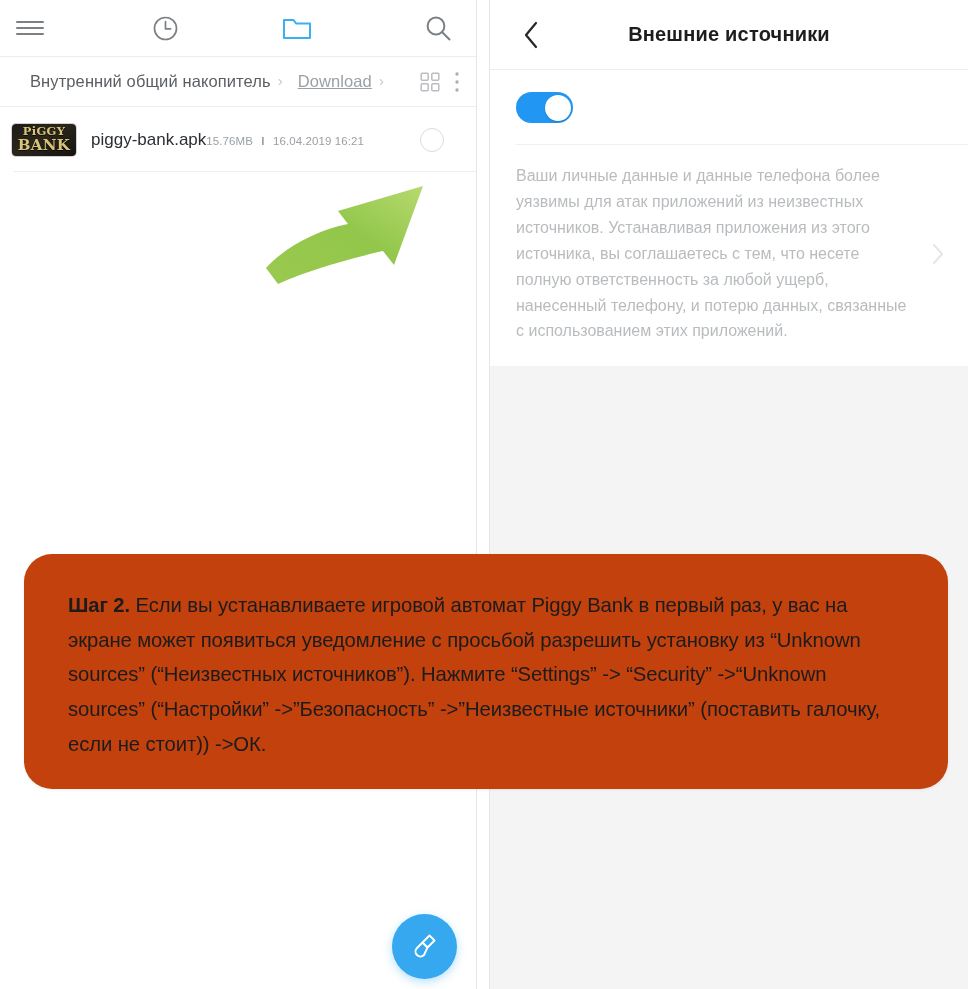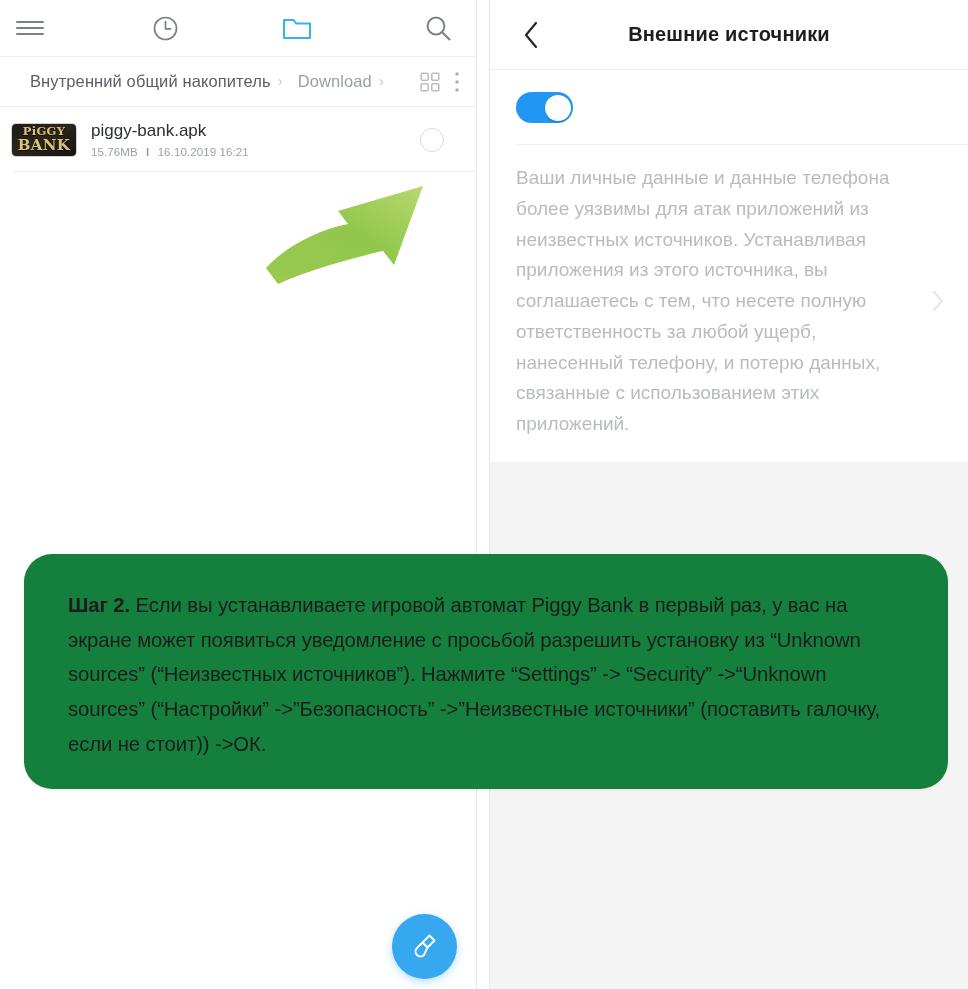--- a/index.html
+++ b/index.html
@@ -62,21 +62,21 @@
     border-bottom: 1px solid #ededed;
     box-sizing: border-box;
   }
   .crumb {
     font-size: 16.5px;
     color: #5b5f63;
     white-space: nowrap;
     letter-spacing: .1px;
     margin-left: 8px;
   }
-  .crumb.dim { color: #9aa0a6; }
+  .crumb.dim { color: #9aa0a6; text-decoration: underline; }
   .crumb-sep {
     margin: 0 7px;
     color: #c3c8cc;
     font-size: 15px;
     line-height: 1;
     display: inline-block;
     transform: translateY(-1px);
   }
   .crumb-spacer { flex: 1 1 auto; }
   .bc-action {
@@ -121,21 +121,21 @@
     line-height: 1;
     letter-spacing: .3px;
     text-shadow: 0 1px 0 rgba(0,0,0,.7);
   }
   .apk-icon .l1 { font-size: 11.5px; }
   .apk-icon .l2 { font-size: 15px; margin-top: 1px; }
 
   .file-meta-wrap {
     margin-left: 15px;
     display: flex;
-    flex-direction: column;
+    flex-direction: row;
     justify-content: flex-start;
     flex: 1 1 auto;
     min-width: 0;
   }
   .file-name {
     font-size: 17px;
     color: #2b2f33;
     line-height: 1.15;
     white-space: nowrap;
   }
@@ -261,41 +261,41 @@
   }
 
   .st-desc-row {
     display: flex;
     align-items: center;
     padding: 18px 22px 22px 26px;
     box-sizing: border-box;
     background: #ffffff;
   }
   .st-desc {
-    font-size: 19px;
+    font-size: 16px;
     line-height: 1.62;
     color: #b9bcbf;
     flex: 1 1 auto;
     padding-right: 12px;
   }
   .st-chevron { flex: 0 0 auto; opacity: .55; }
 
   .st-filler {
     background: #f4f4f5;
     height: 700px;
   }
 
   
   #callout {
     position: absolute;
     left: 24px;
     top: 554px;
     width: 924px;
     height: 235px;
-    background: #15803d;
+    background: #c2410c;
     border-radius: 28px;
     box-sizing: border-box;
     padding: 34px 44px 0 44px;
     box-shadow: 0 1px 3px rgba(0,0,0,.07);
   }
   #callout p {
     margin: 0;
     font-size: 20.3px;
     line-height: 1.71;
     color: #1c1c1c;
@@ -389,21 +389,21 @@
       <div class="file-row">
         <div class="apk-icon">
           <span class="l1">PiGGY</span>
           <span class="l2">BANK</span>
         </div>
         <div class="file-meta-wrap">
           <div class="file-name">piggy-bank.apk</div>
           <div class="file-sub">
             <span>15.76MB</span>
             <span style="margin:0 5px;font-weight:700;">I</span>
-            <span>16.10.2019 16:21</span>
+            <span>16.04.2019 16:21</span>
           </div>
         </div>
         <div class="select-circle"></div>
       </div>
     </div>
 
     <div id="green-arrow">
       <svg width="190" height="120" viewBox="0 0 190 120" aria-hidden="true">
         <defs>
           <linearGradient id="gArrow" x1="0" y1="1" x2="1" y2="0">

